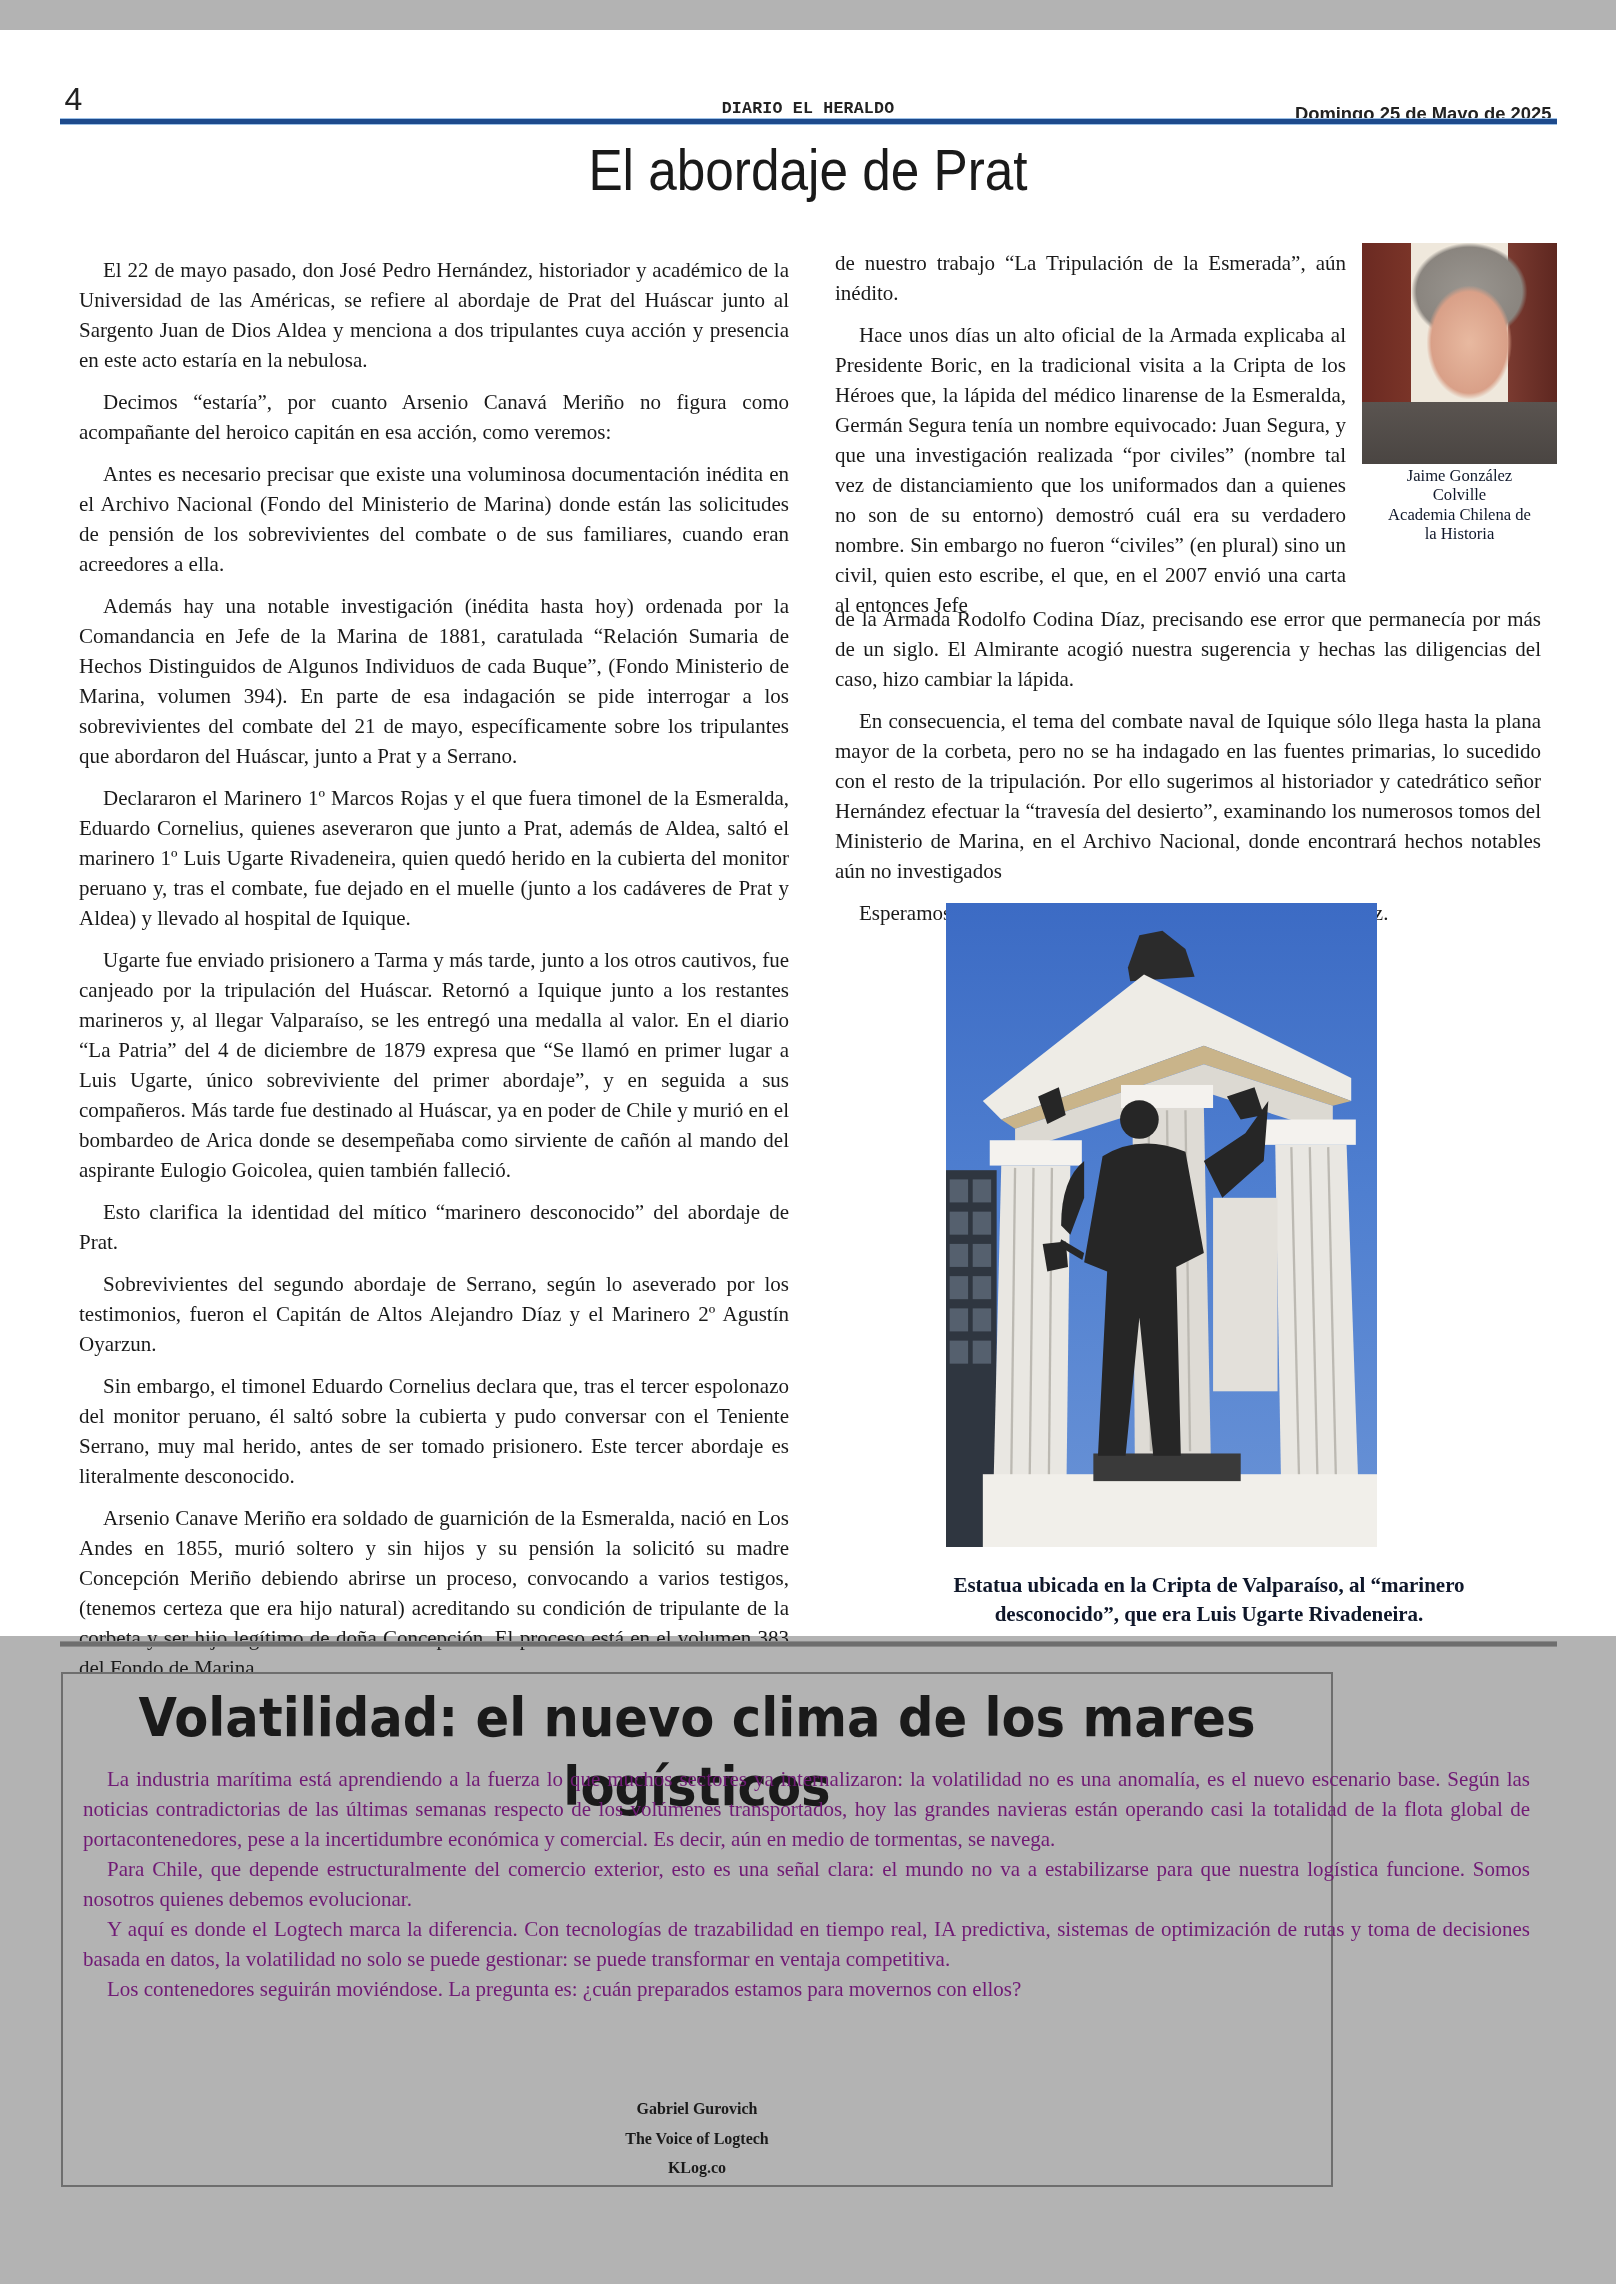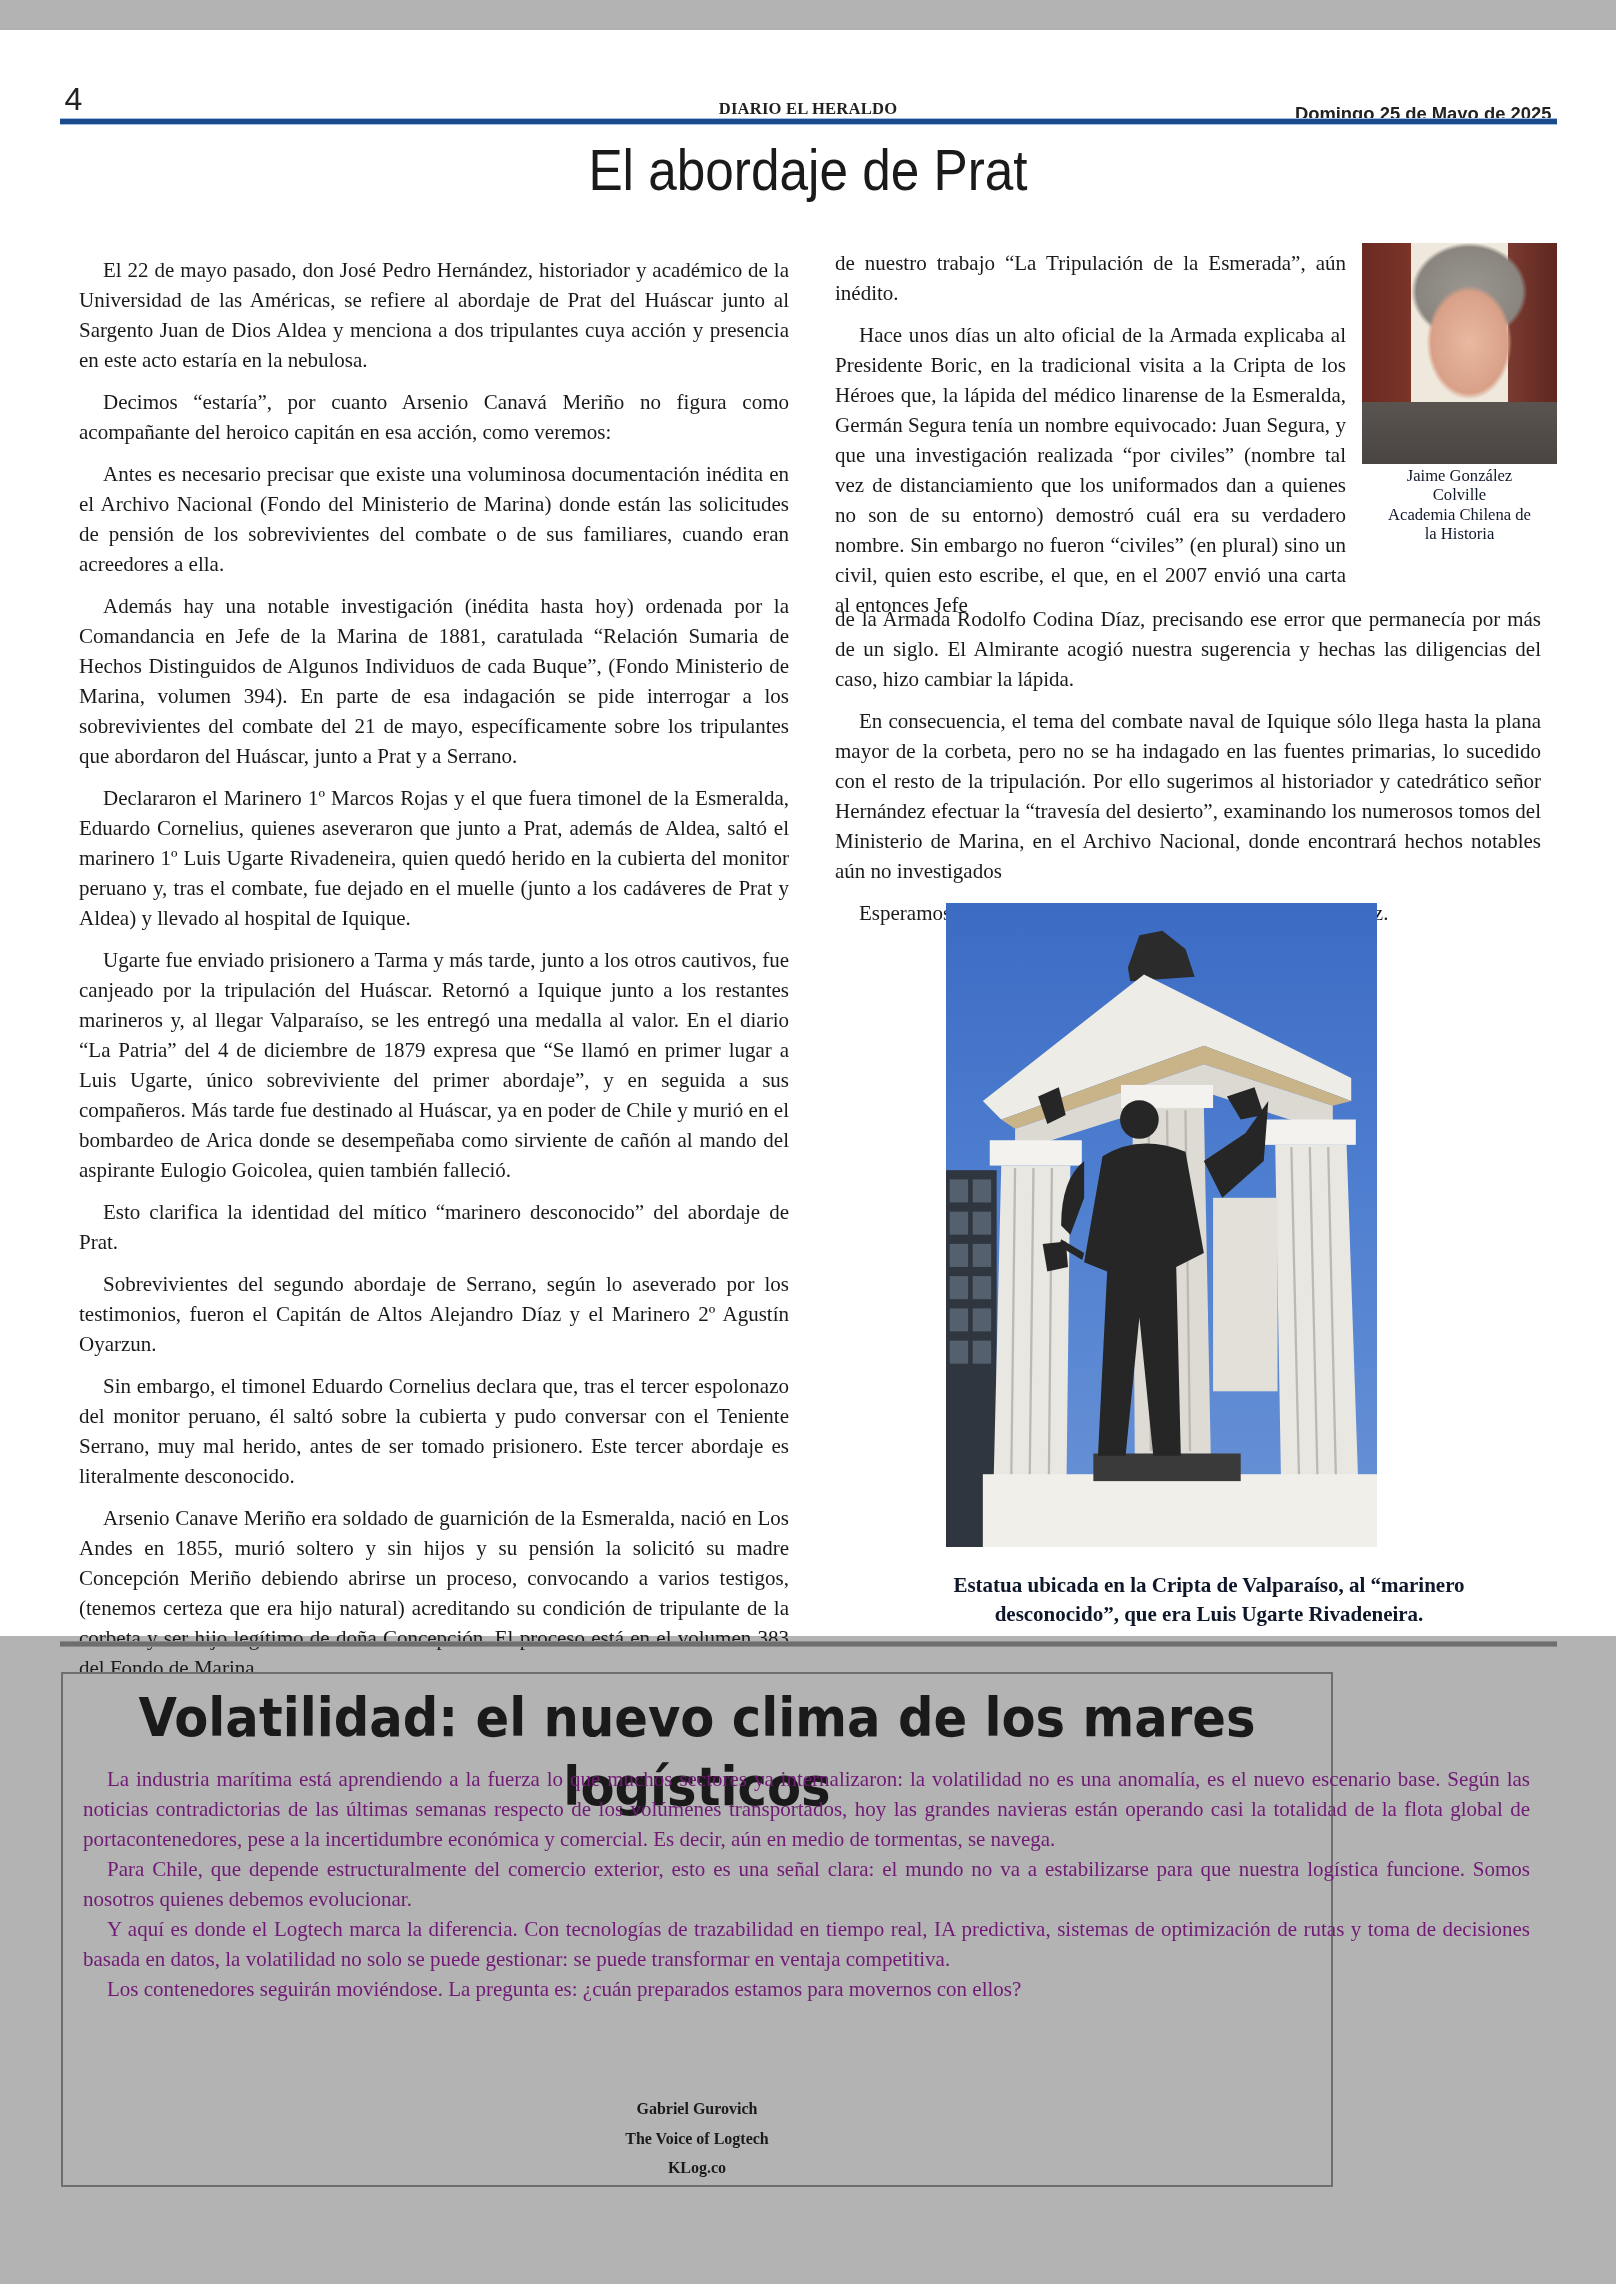--- a/index.html
+++ b/index.html
@@ -12,21 +12,21 @@
   .page-white {
     position:absolute; left:0; top:29.5px; width:1616px; height:1606px; background:#ffffff;
   }
   .header { position:absolute; left:60px; top:78px; width:1496px; height:41px; }
   .page-num {
     position:absolute; left:4.6px; top:4.6px; font-family:"Liberation Sans", sans-serif;
     font-size:32px; line-height:32px; color:#222;
   }
   .paper-name {
     position:absolute; left:0; right:0; top:21px; text-align:center;
-    font-family:Liberation Serif, serif; font-weight:bold; font-size:16.6px; color:#222;
+    font-family:Liberation Mono, monospace; font-weight:bold; font-size:16.6px; color:#222;
     letter-spacing:0.2px;
   }
   .paper-date {
     position:absolute; right:4.6px; top:25px;
     font-family:"Liberation Sans", sans-serif; font-weight:bold; font-size:18.4px; color:#222;
   }
   .rule-blue {
     position:absolute; left:60px; top:118px; width:1497px; height:4.6px;
     background:#1d4a8c; border-top:0.9px solid #9cc0e6; border-bottom:0.9px solid #9cc0e6;
   }

